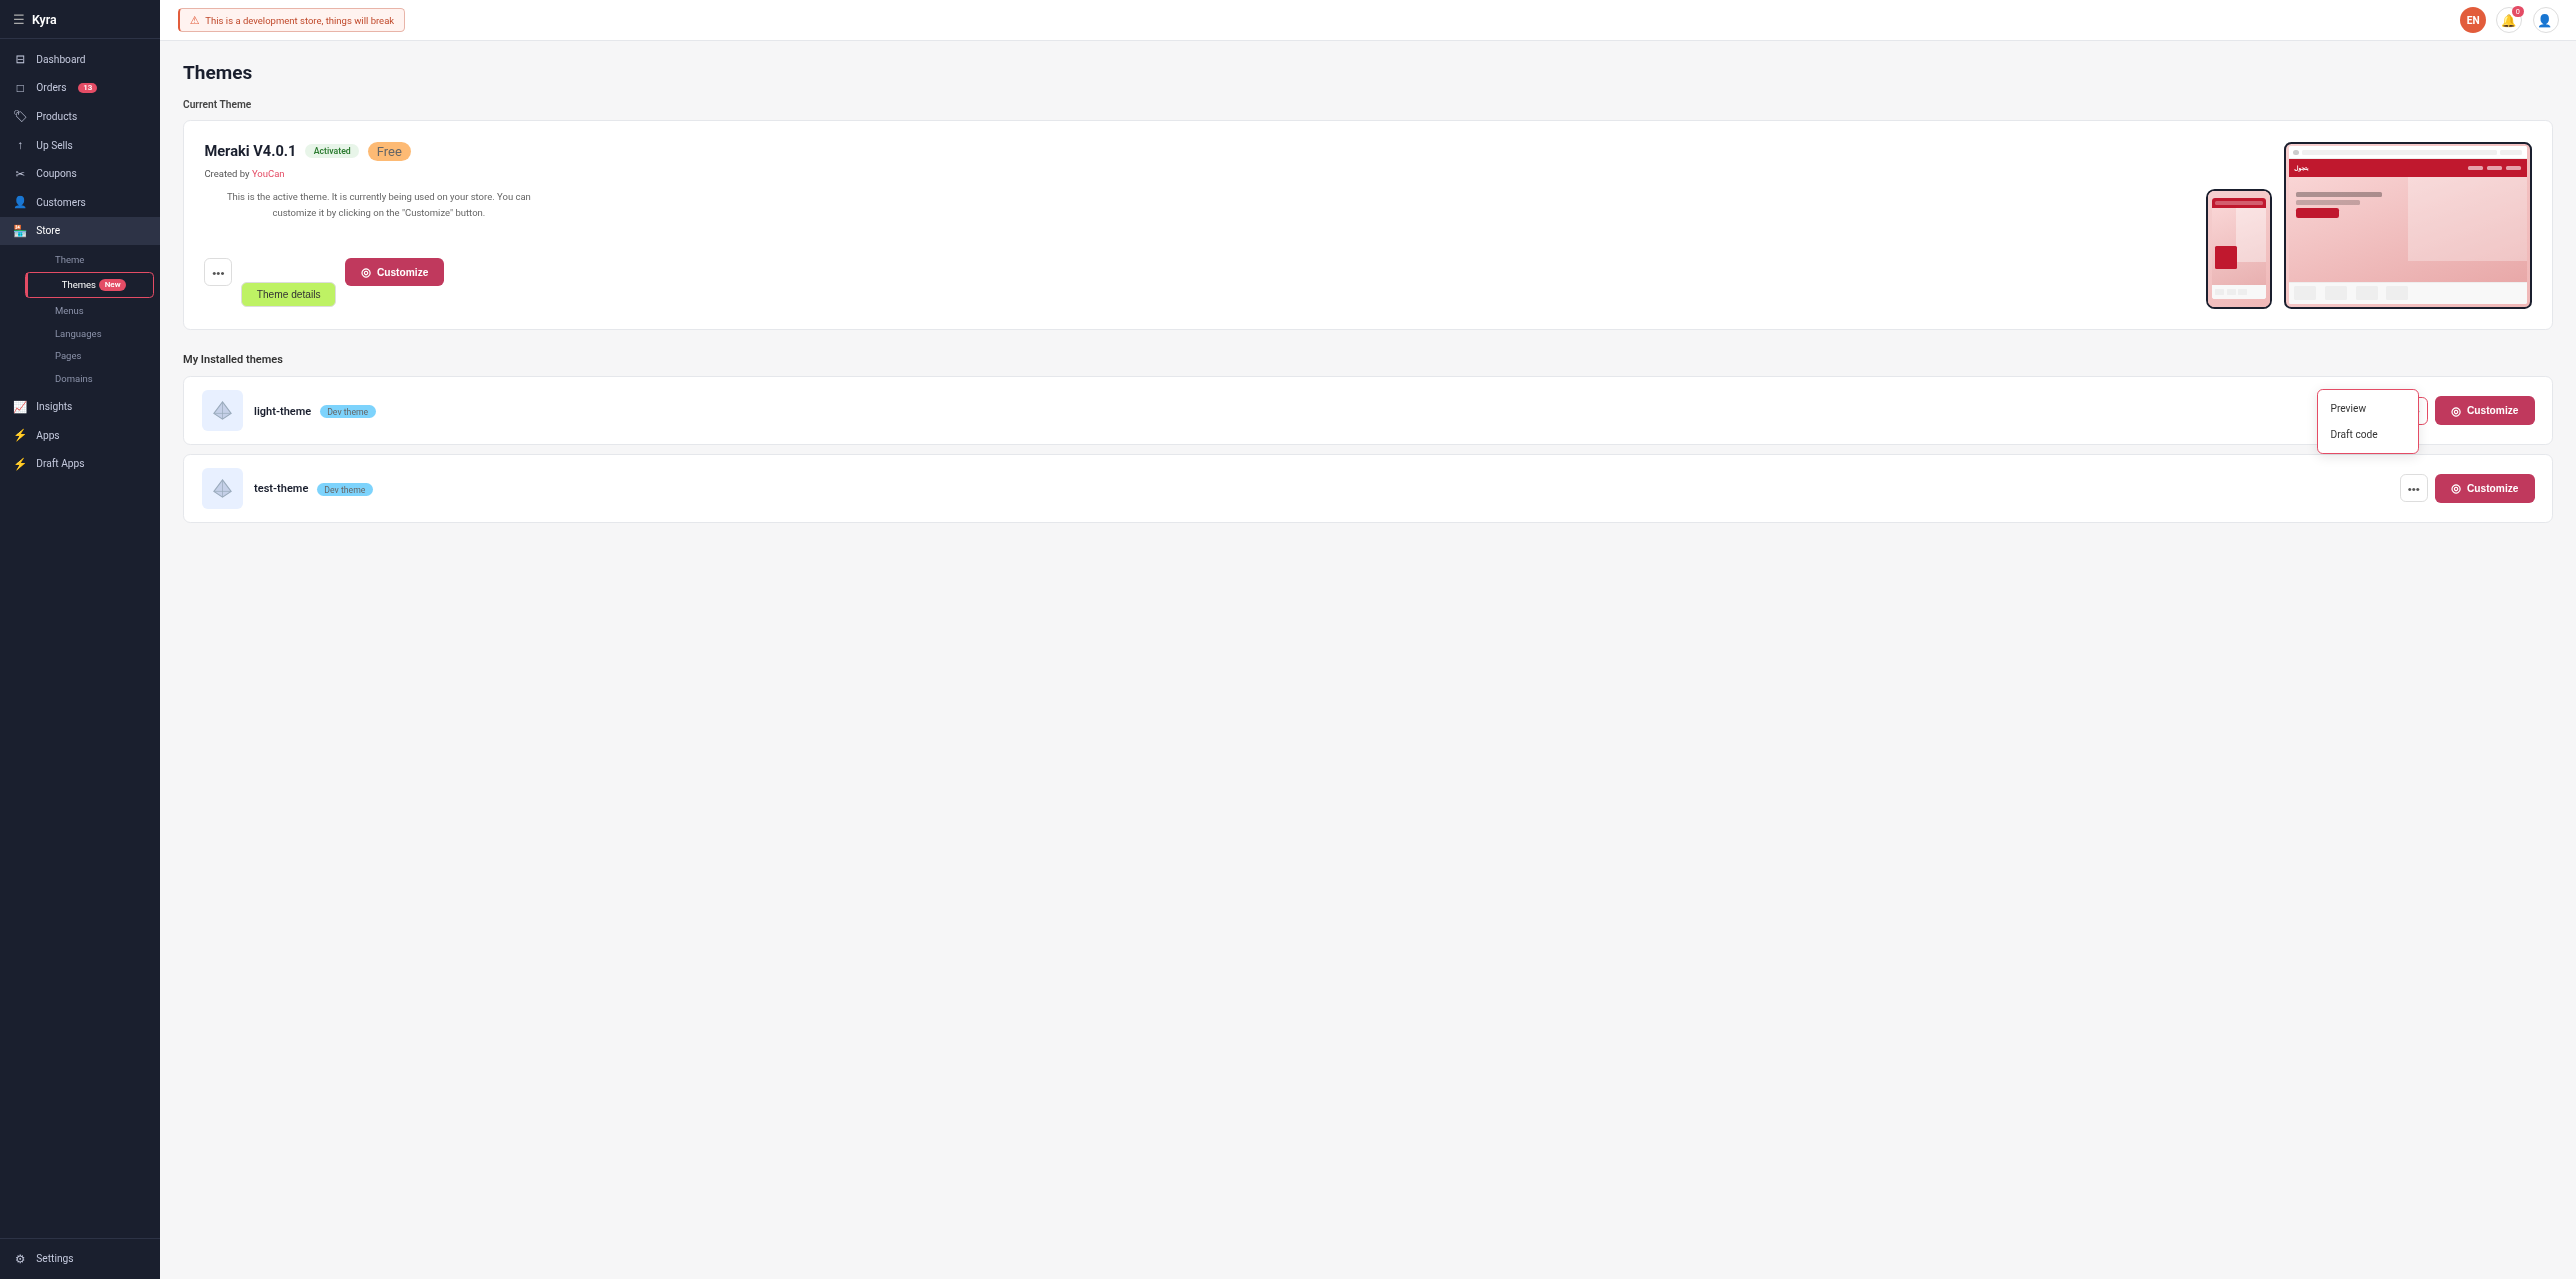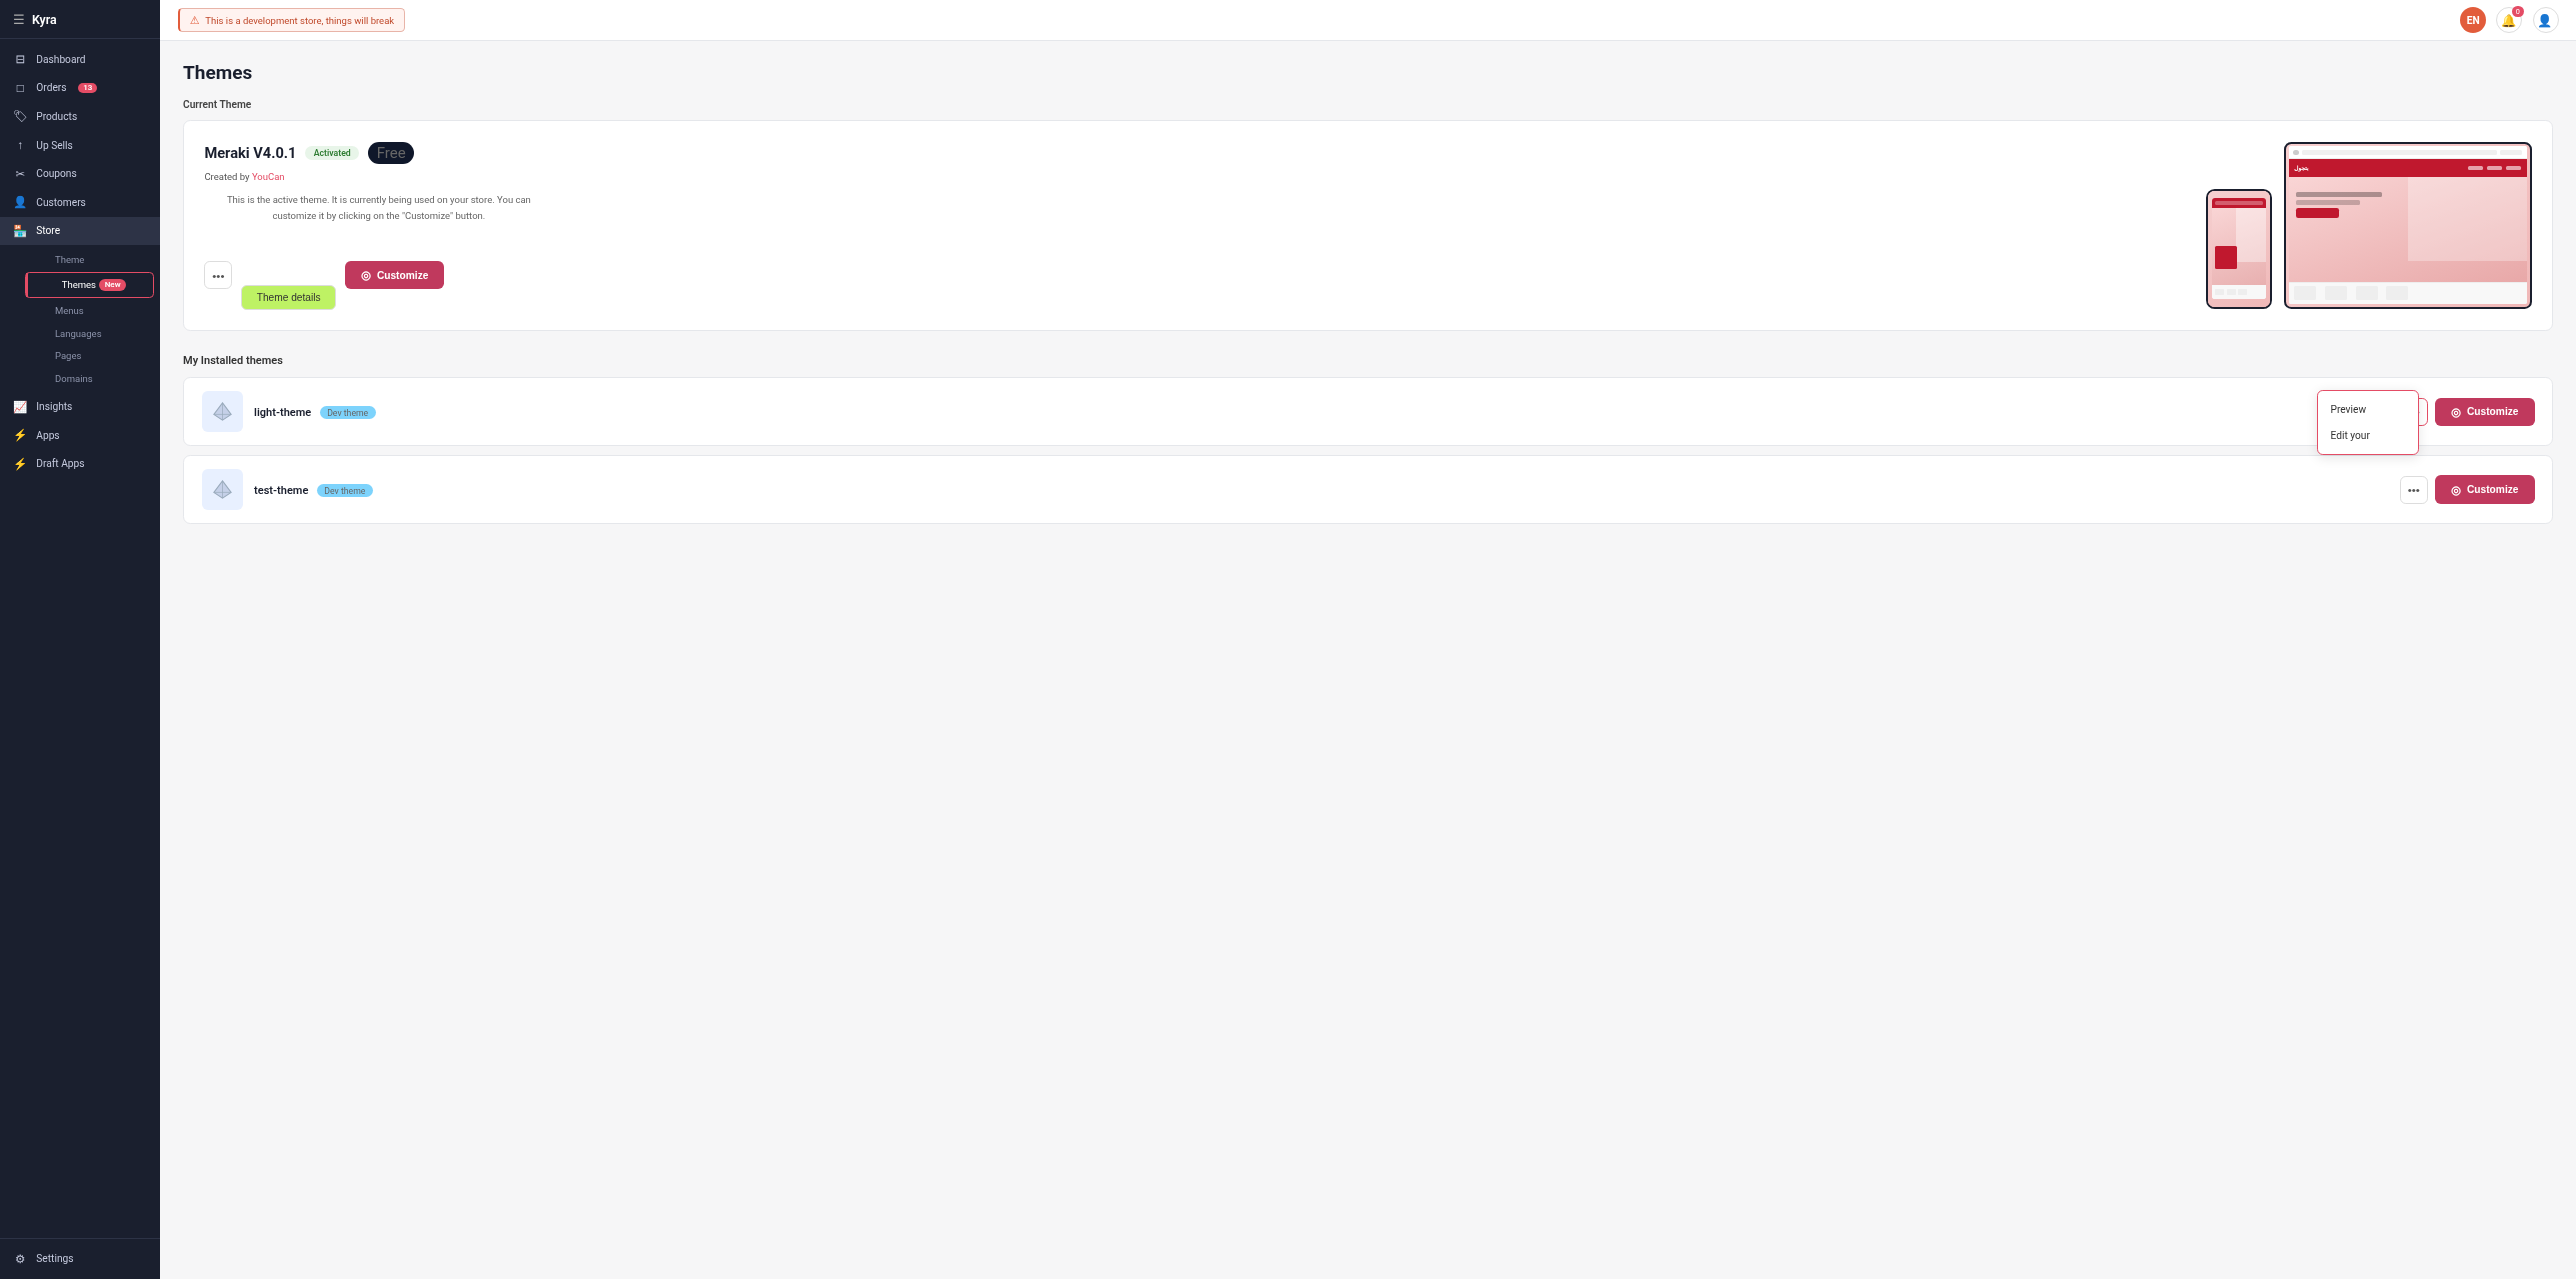--- a/index.html
+++ b/index.html
@@ -194,25 +194,25 @@
     }
     .tag-activated {
       background: #e8f5e9;
       color: #2e7d32;
       border-radius: 14.6px;
       padding: 2.2px 8.7px;
       font-size: 8.7px;
       font-weight: 600;
     }
     .tag-free {
-      background: #0f172a;
+      background: #fdba74;
       color: #666;
       border-radius: 14.6px;
       padding: 2.2px 8.7px;
-      font-size: 15px;
+      font-size: 13px;
     }
     .theme-creator {
       font-size: 9.5px;
       color: #555;
       margin-bottom: 10.2px;
     }
     .theme-creator a {
       color: #e44c65;
       text-decoration: none;
     }
@@ -592,21 +592,21 @@
         </svg>
       </div>
       <div class="installed-info">
         <span class="installed-name">light-theme</span>
         <span class="tag-dev">Dev theme</span>
       </div>
       <div class="installed-actions" style="position:relative;align-items:center;">
 
         <div class="dropdown-popup" style="right: 116px; top: -7.3px;">
           <div class="dropdown-item">Preview</div>
-          <div class="dropdown-item">Edit your</div>
+          <div class="dropdown-item">Draft code</div>
         </div>
         <button class="btn-more" style="border:1.5px solid #e44c65;">•••</button>
         <button class="btn-customize">
           <span class="customize-icon">◎</span>
           <span>Customize</span>
         </button>
       </div>
     </div>
 
     <div class="installed-card">

